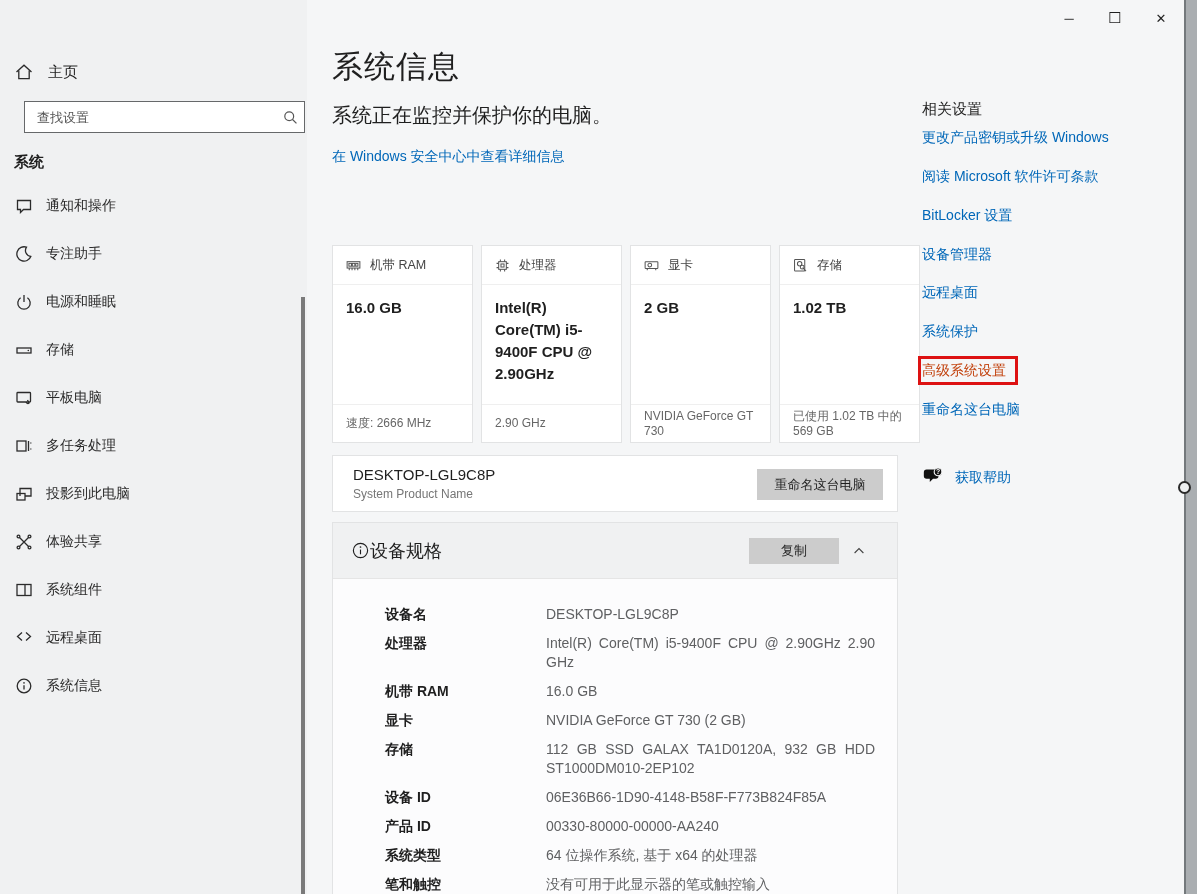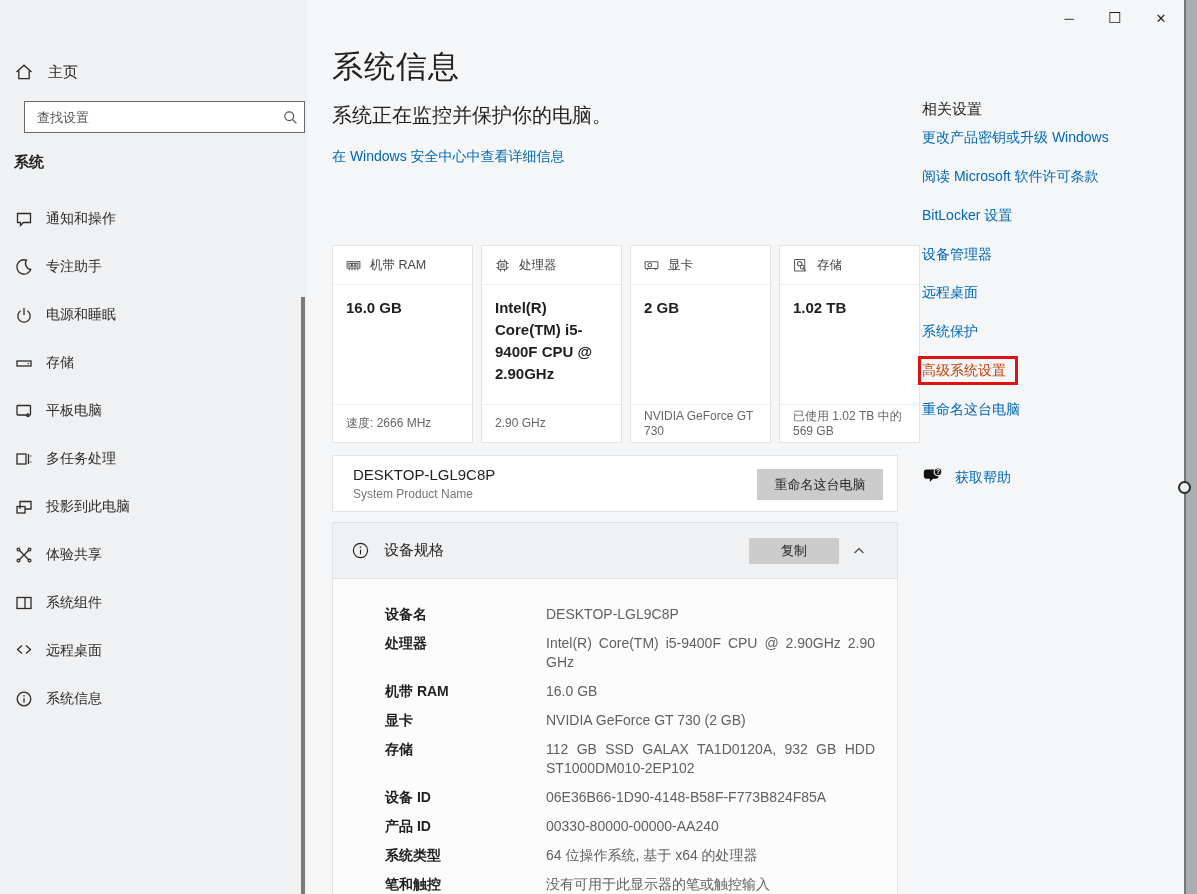--- a/index.html
+++ b/index.html
@@ -33,21 +33,21 @@
     display:flex; align-items:center; cursor:pointer; }
   .home-item .nav-icon { margin-left:14px; }
   .home-item .nav-label { margin-left:14px; font-size:15px; }
   .search-box { position:absolute; left:24px; top:101px; width:281px; height:32px;
     background:#fff; border:1px solid #66686a; display:flex; align-items:center; }
   .search-box input { flex:1; border:0; outline:0; background:transparent; padding:0 8px 0 12px;
     font-size:13px; color:#444; font-family:inherit; }
   .search-box input::placeholder { color:#555; opacity:1; }
   .search-glyph { width:28px; display:flex; justify-content:center; }
   .side-section { position:absolute; left:14px; top:153px; font-size:15px; font-weight:bold; }
-  .nav-list { position:absolute; left:0; top:195px; width:338px; }
+  .nav-list { position:absolute; left:0; top:182px; width:338px; }
   .nav-item { height:48px; display:flex; align-items:center; cursor:pointer; }
   .nav-item .nav-icon { margin-left:14px; width:20px; height:20px; }
   .nav-item .nav-label { margin-left:12px; font-size:14px; color:#2b2b2b; }
   .nav-icon svg { display:block; }
   .page-title { position:absolute; left:332px; top:46px; font-size:31px; font-weight:300; letter-spacing:1px; }
   .page-subtitle { position:absolute; left:332px; top:102px; font-size:20px; }
   .security-link { position:absolute; left:332px; top:148px; font-size:14px; color:#0067b8; cursor:pointer; }
 
   .cards { position:absolute; left:332px; top:245px; display:flex; gap:8px; }
   .card { width:141px; height:198px; background:#fff; border:1px solid #e2e3e4; position:relative; }
@@ -63,21 +63,21 @@
   .device-name { position:absolute; left:20px; top:10px; font-size:15px; }
   .product-name { position:absolute; left:20px; top:31px; font-size:12px; color:#767676; }
   .gray-btn { background:#cccccc; border:none; font-family:inherit; font-size:13px; color:#1f1f1f;
     cursor:pointer; display:flex; align-items:center; justify-content:center; }
   .rename-btn { position:absolute; right:14px; top:13px; width:126px; height:31px; }
 
   .spec-panel { position:absolute; left:332px; top:522px; width:566px; height:420px;
     background:#fcfcfd; border:1px solid #e2e3e4; }
   .spec-head { height:56px; background:#f0f1f2; border-bottom:1px solid #e5e5e5;
     display:flex; align-items:center; padding:0 18px; }
-  .spec-title { font-size:15px; margin-left:14px; flex:0 0 auto;font-family:Liberation Serif, serif; }
+  .spec-title { font-size:18px; flex:0 0 auto;font-family:Liberation Serif, serif; }
   .copy-btn { width:90px; height:26px; margin-left:auto; }
   .collapse-btn { width:40px; height:33px; display:flex; align-items:center; justify-content:center; cursor:pointer; }
   .spec-body { padding:26px 22px 0 52px; }
   .spec-row { display:flex; margin-bottom:10px; line-height:19px; }
   .spec-label { flex:0 0 161px; font-size:14px; font-weight:bold; }
   .spec-value { flex:1; font-size:14px; color:#5f6062; text-align:justify; }
 
   
   .related-title { position:absolute; left:922px; top:100px; font-size:15px; }
   .rel-link { position:absolute; left:922px; font-size:14px; color:#0067b8; cursor:pointer; white-space:nowrap; }

